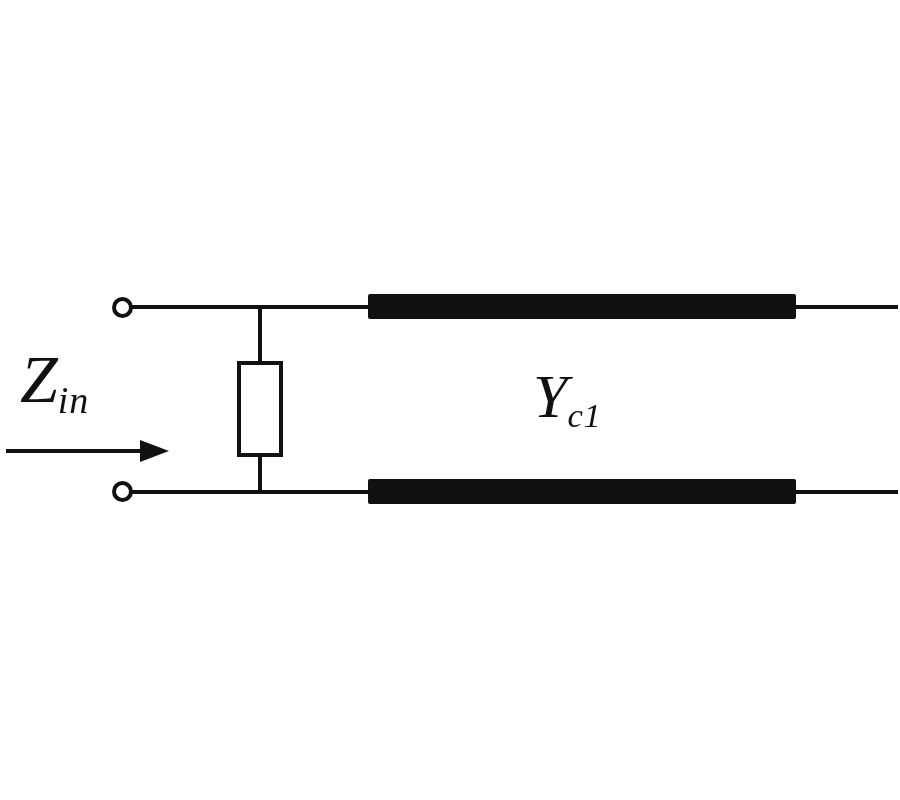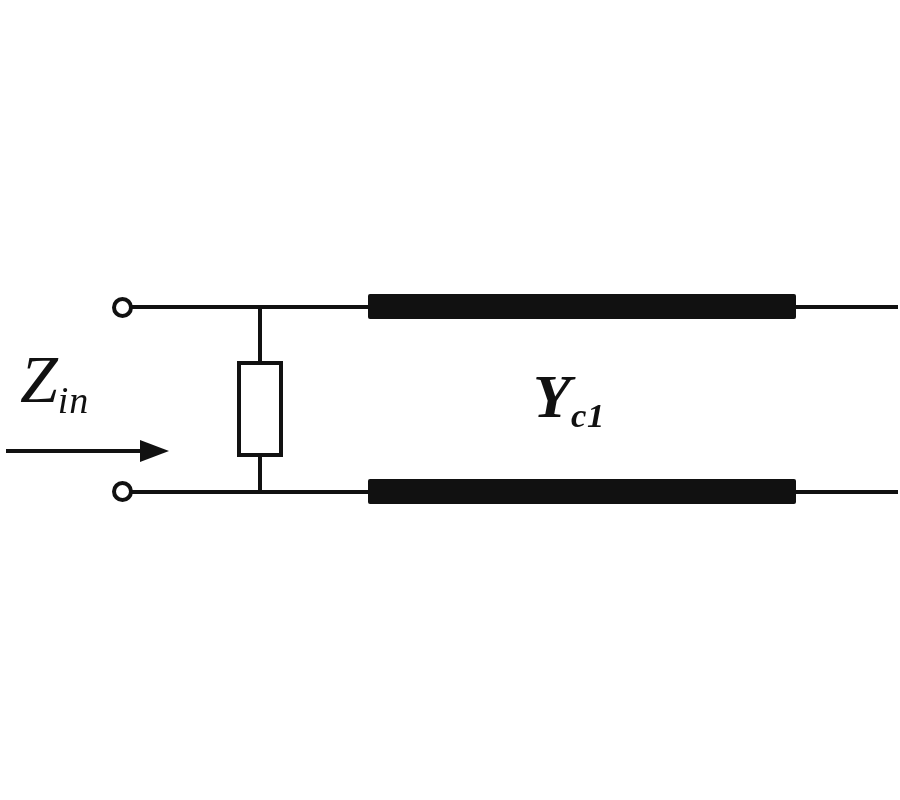--- a/index.html
+++ b/index.html
@@ -80,17 +80,17 @@
   <div class="terminal" style="left:112px; top:481px;"></div>
 
   <div class="line" style="left:6px; top:449px; width:138px; height:4px;"></div>
   <div class="arrowhead" style="left:140px; top:440px;"></div>
 
   <div class="label" style="left:20px; top:345px; font-size:68px;">
     <span class="main">Z</span><span class="sub">in</span>
   </div>
 
 
-  <div class="label" style="left:533px; top:365px; font-size:62px;font-weight:bold;">
+  <div class="label" style="left:533px; top:365px; font-size:62px;">
     <span class="main">Y</span><span class="sub">c1</span>
   </div>
 
 </div>
 
 </body></html>

